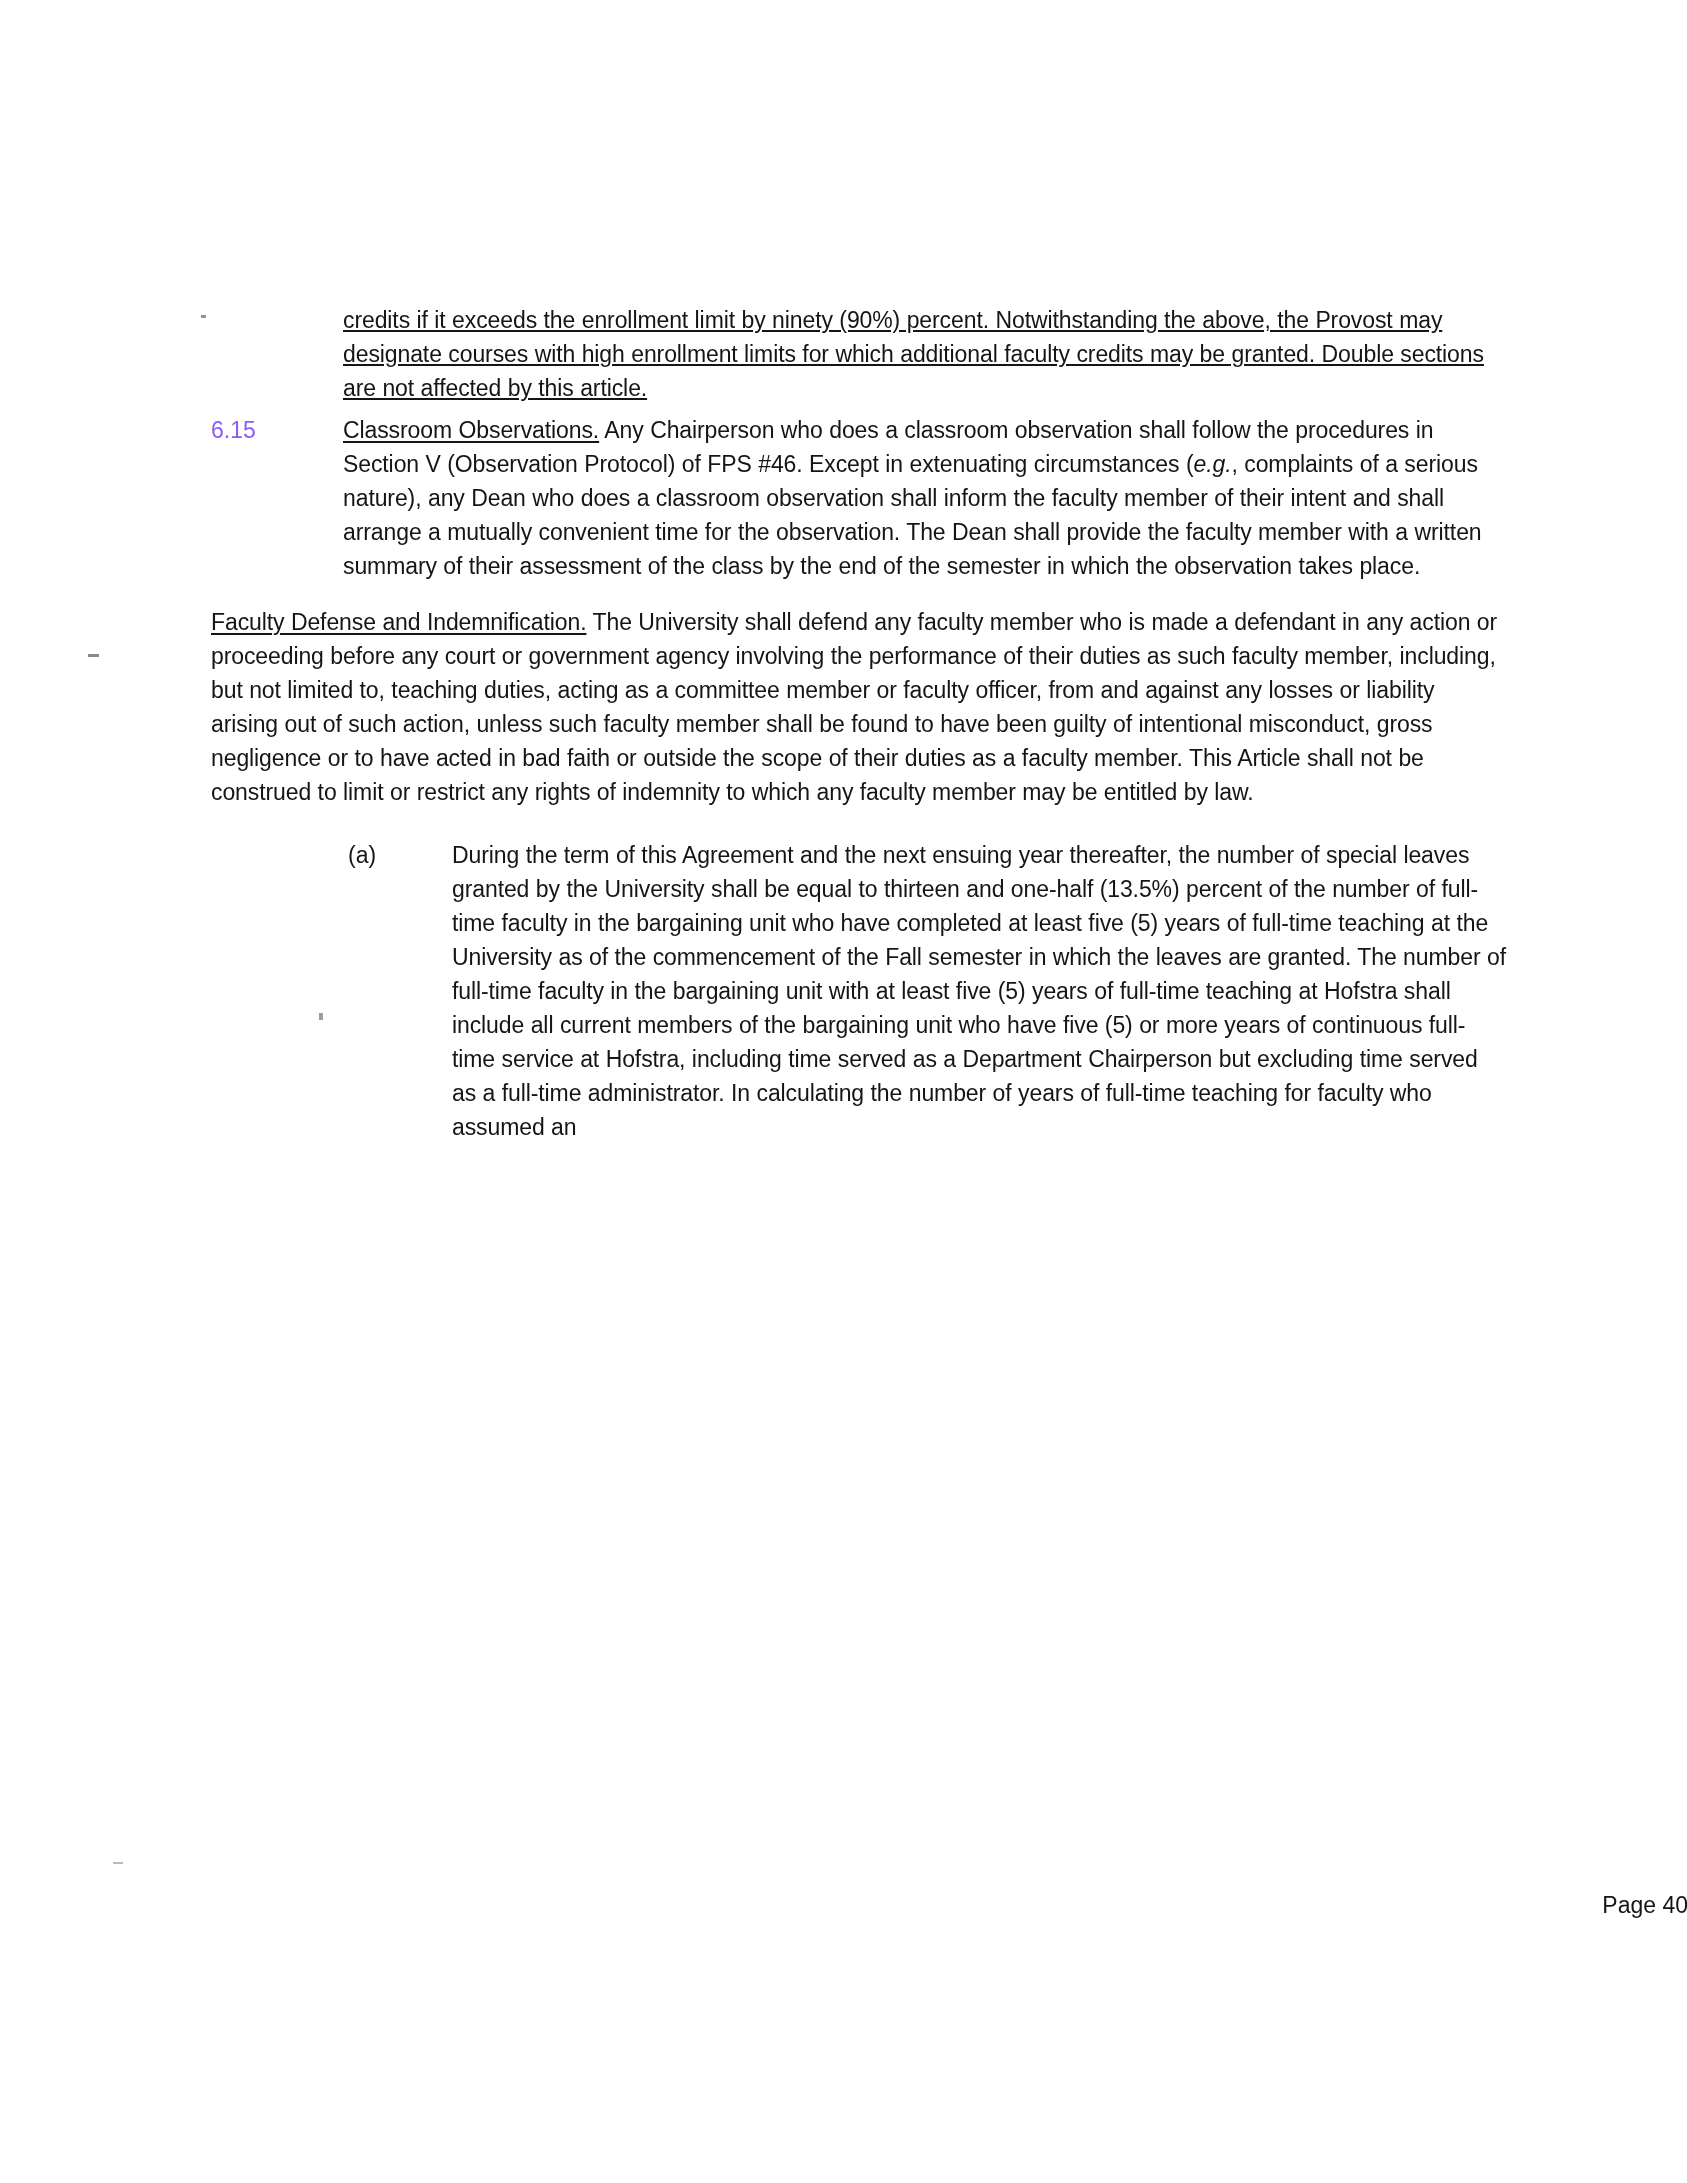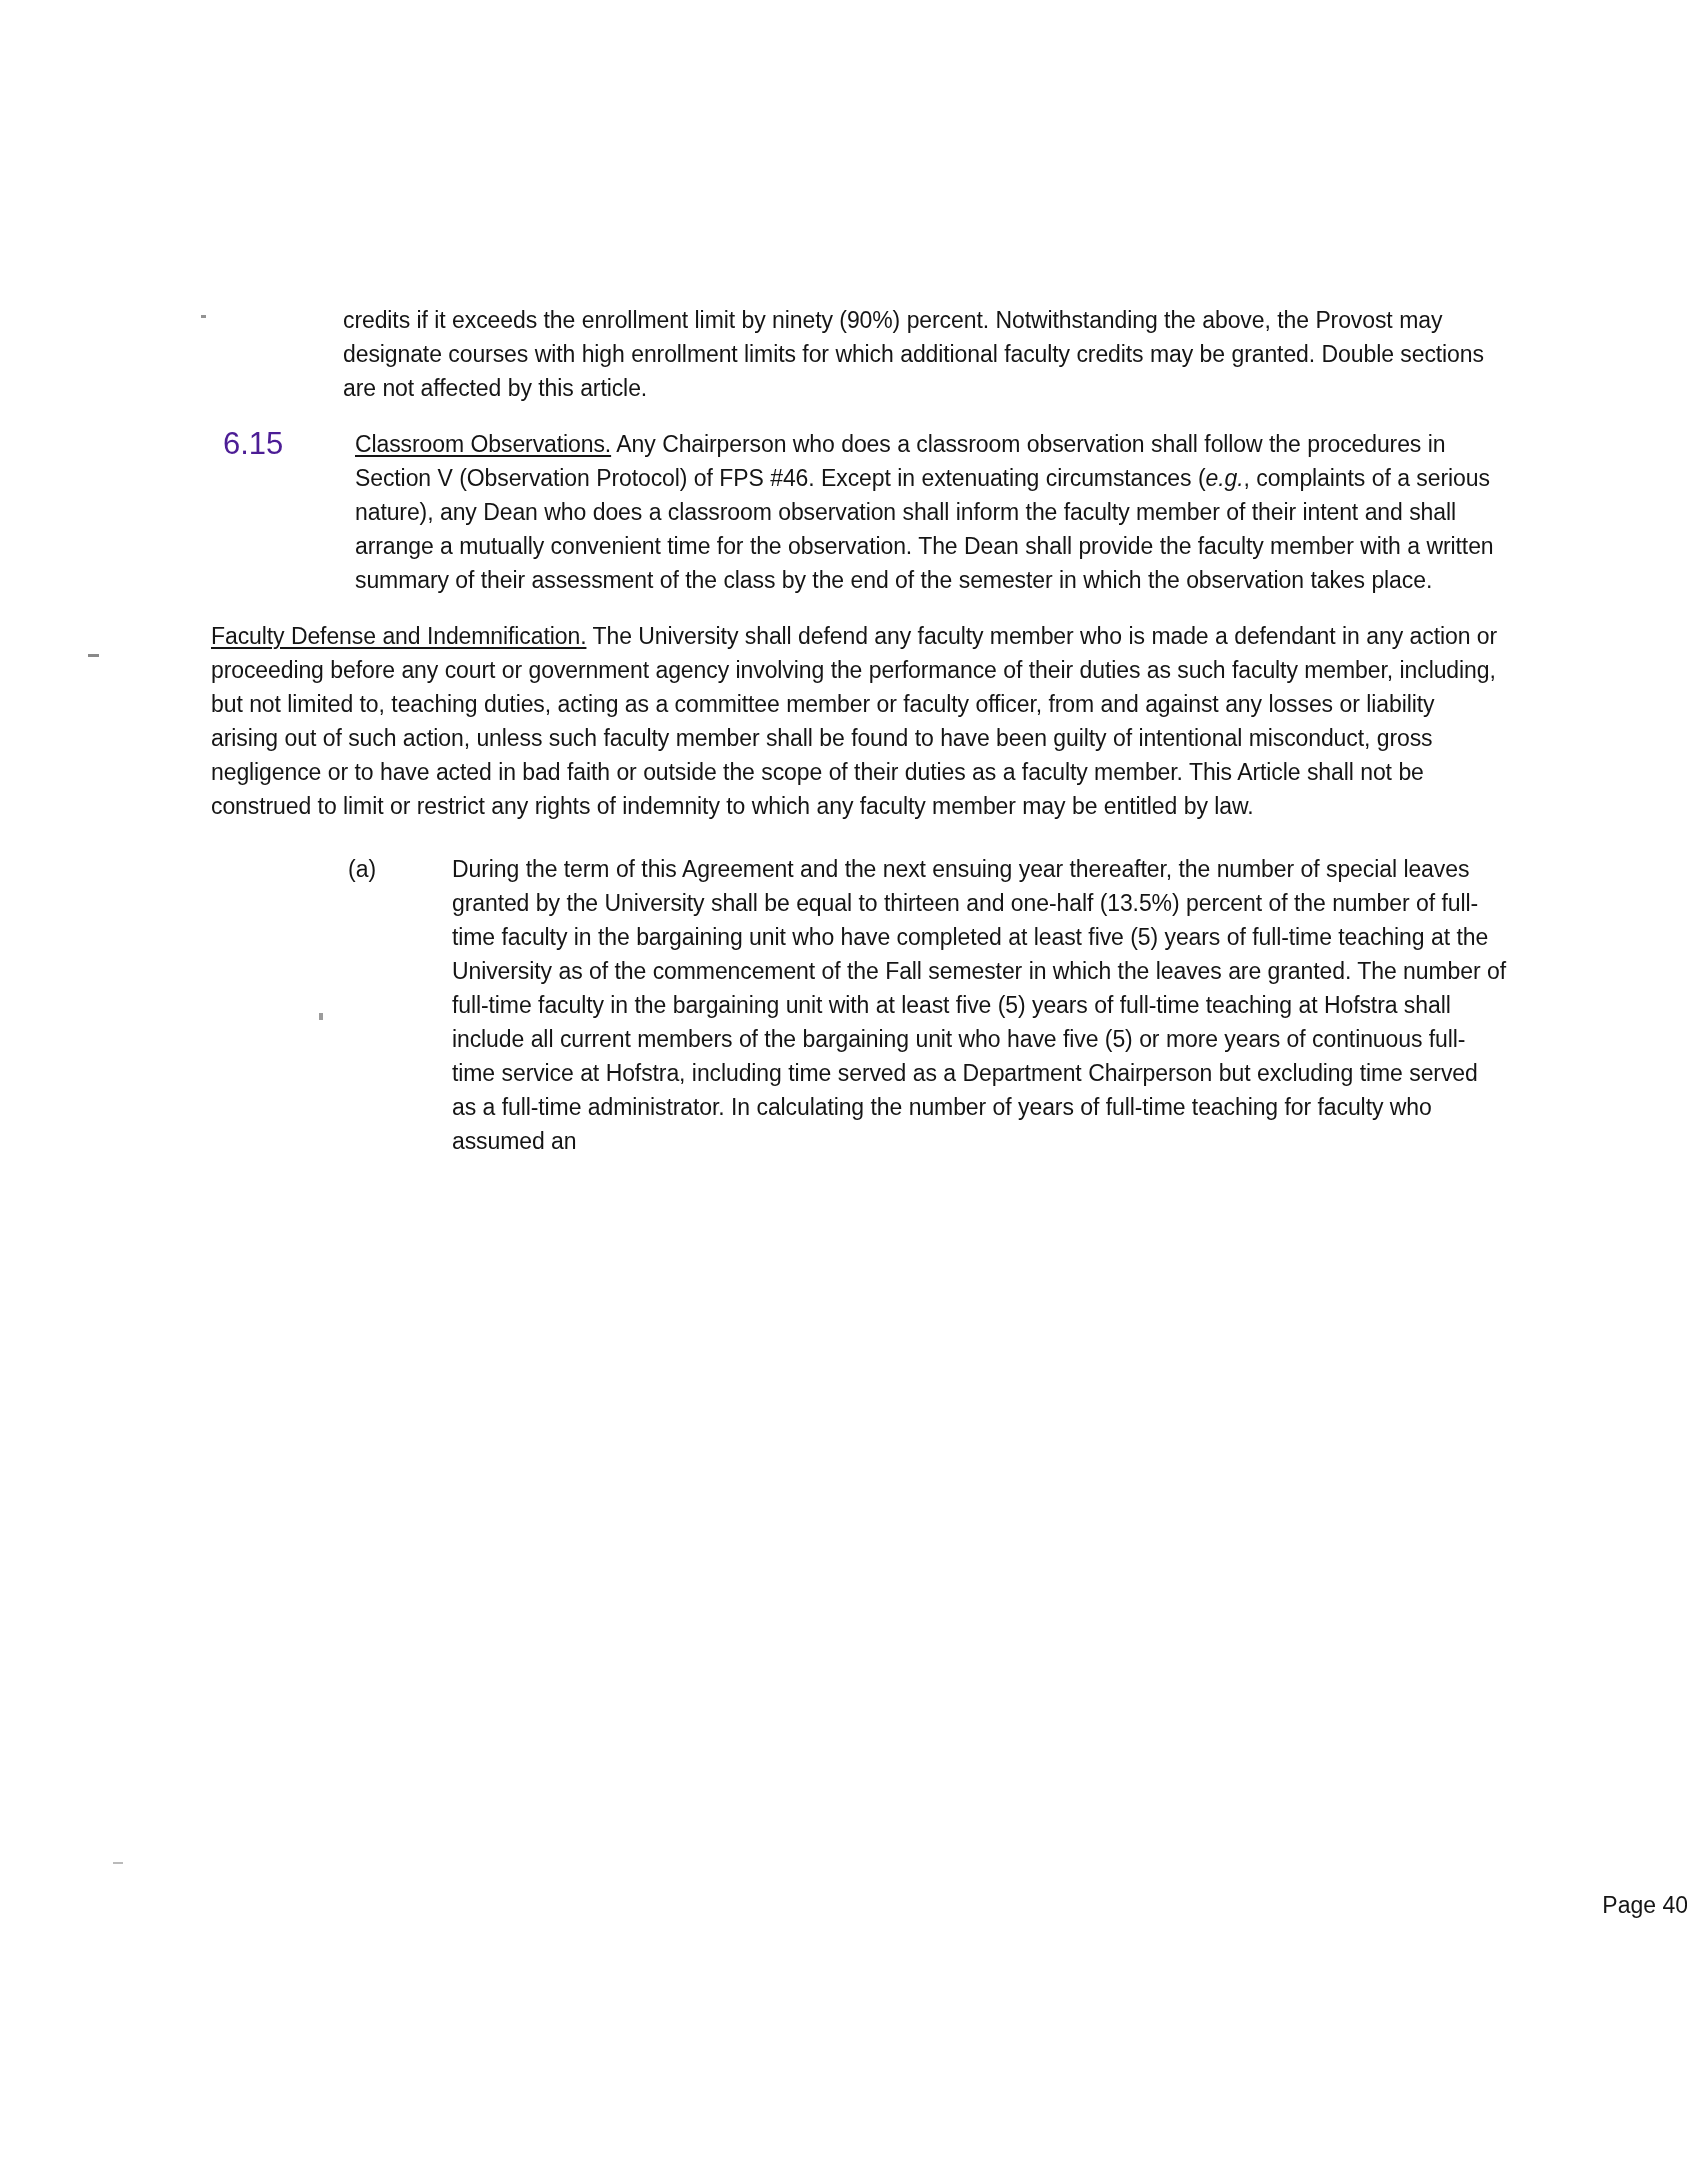--- a/index.html
+++ b/index.html
@@ -30,34 +30,34 @@
     font-size: 23px;
     line-height: 34px;
     letter-spacing: -0.1px;
     word-spacing: 0.2px;
     color: #151515;
   }
   
   .cont-para {
     margin-left: 132px;
     width: 1164px;
-    margin-bottom: 22px;
+    margin-bottom: 8px;
+    text-decoration: underline;
   }
   
   .clause {
     display: flex;
     margin-bottom: 22px;
   }
   .clause-num {
     flex: 0 0 132px;
     width: 132px;
-    font-size: 31px;
+    font-size: 23px;
     line-height: 34px;
-    color: #4c1d95;
-    margin-left: 12px;
+    color: #8b5cf6;
   }
   .clause-body {
     flex: 1 1 auto;
     width: 1164px;
   }
   
   .subclause {
     display: flex;
     margin-left: 137px;
     margin-top: 29px;

